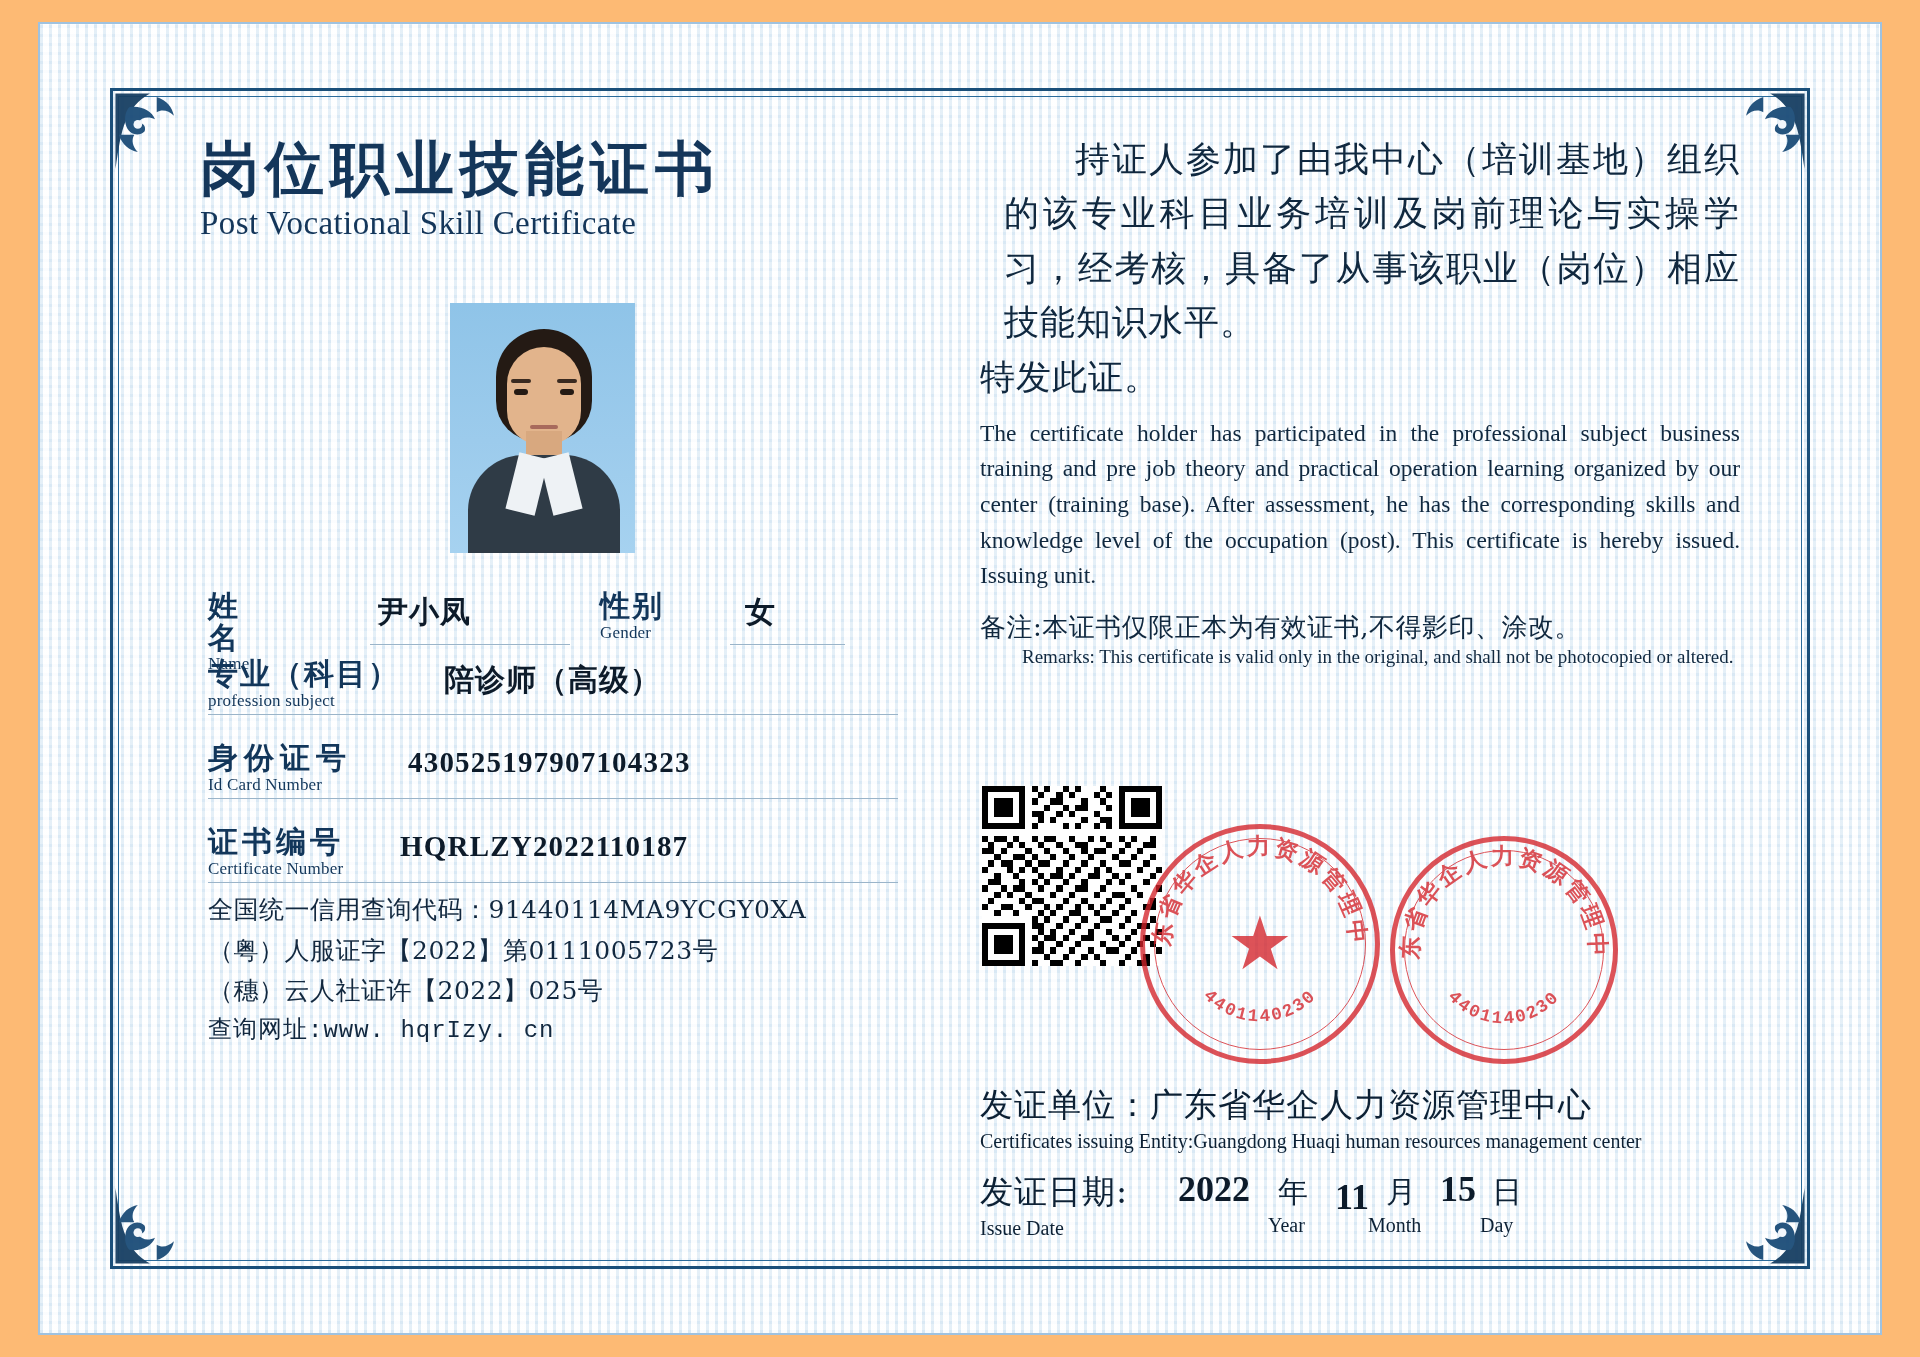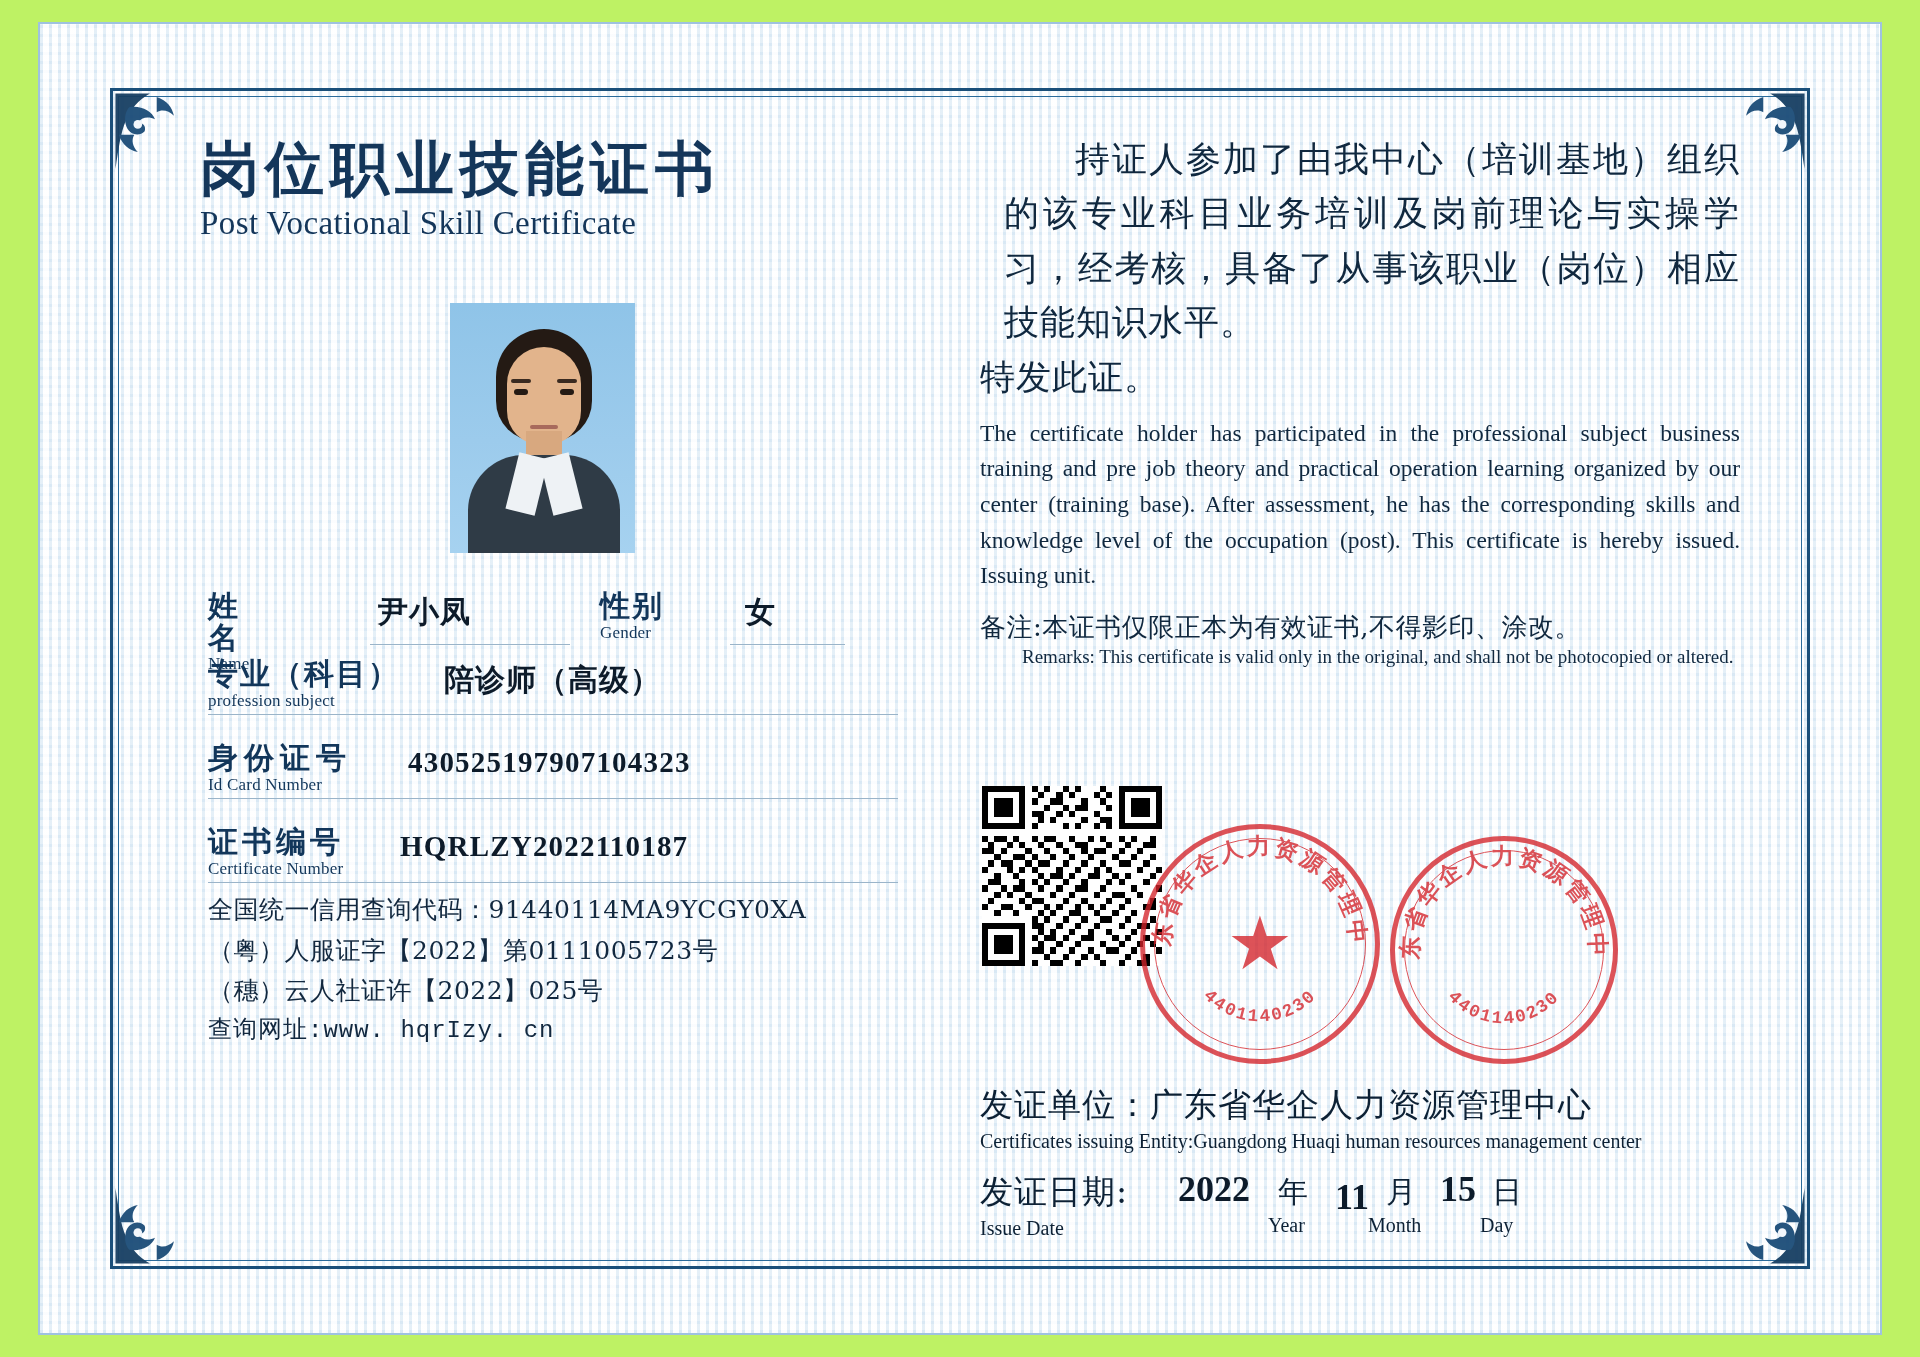--- a/index.html
+++ b/index.html
@@ -4,21 +4,21 @@
 <style>
   html,body{margin:0;padding:0;}
   body{
     width:1920px;height:1357px;
     background:#ffffff;
     font-family:"Liberation Serif", serif;
     overflow:hidden;
   }
   .page{
     position:relative;width:1920px;height:1357px;
-    background:#bef264;
+    background:#fdba74;
   }
   
   .outer-frame{
     position:absolute;left:38px;top:22px;right:38px;bottom:22px;
     border:2px solid #9fc2e0;
     background:
       repeating-linear-gradient(90deg, rgba(210,228,242,.55) 0 3px, rgba(255,255,255,.85) 3px 9px),
       repeating-linear-gradient(0deg, rgba(210,228,242,.45) 0 3px, rgba(255,255,255,.85) 3px 9px),
       #eef5fb;
   }

